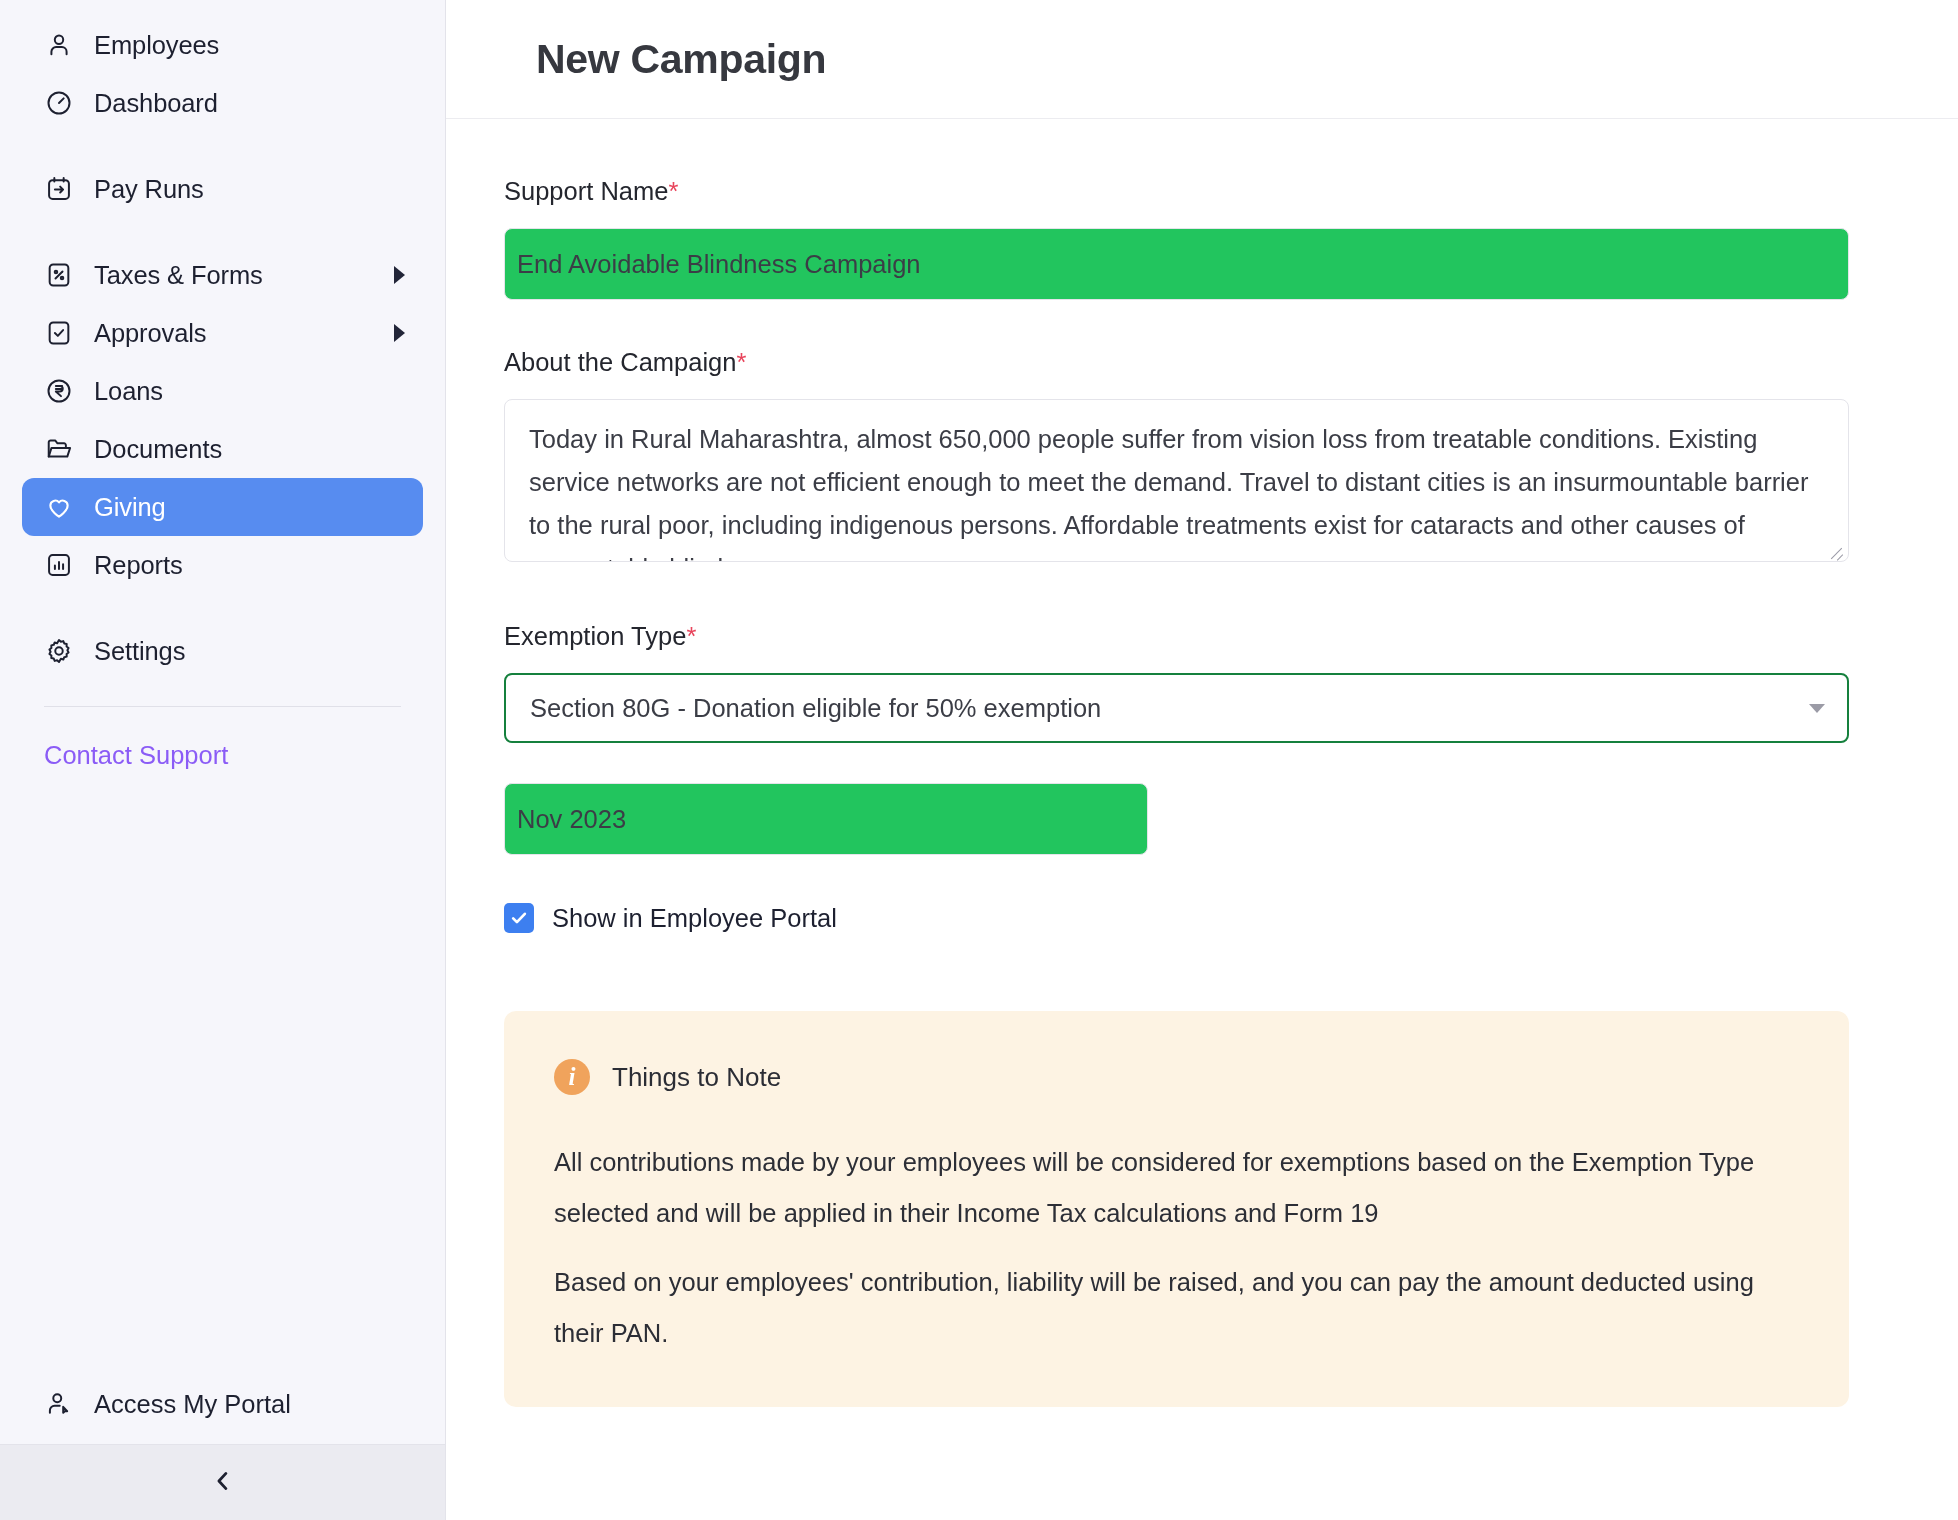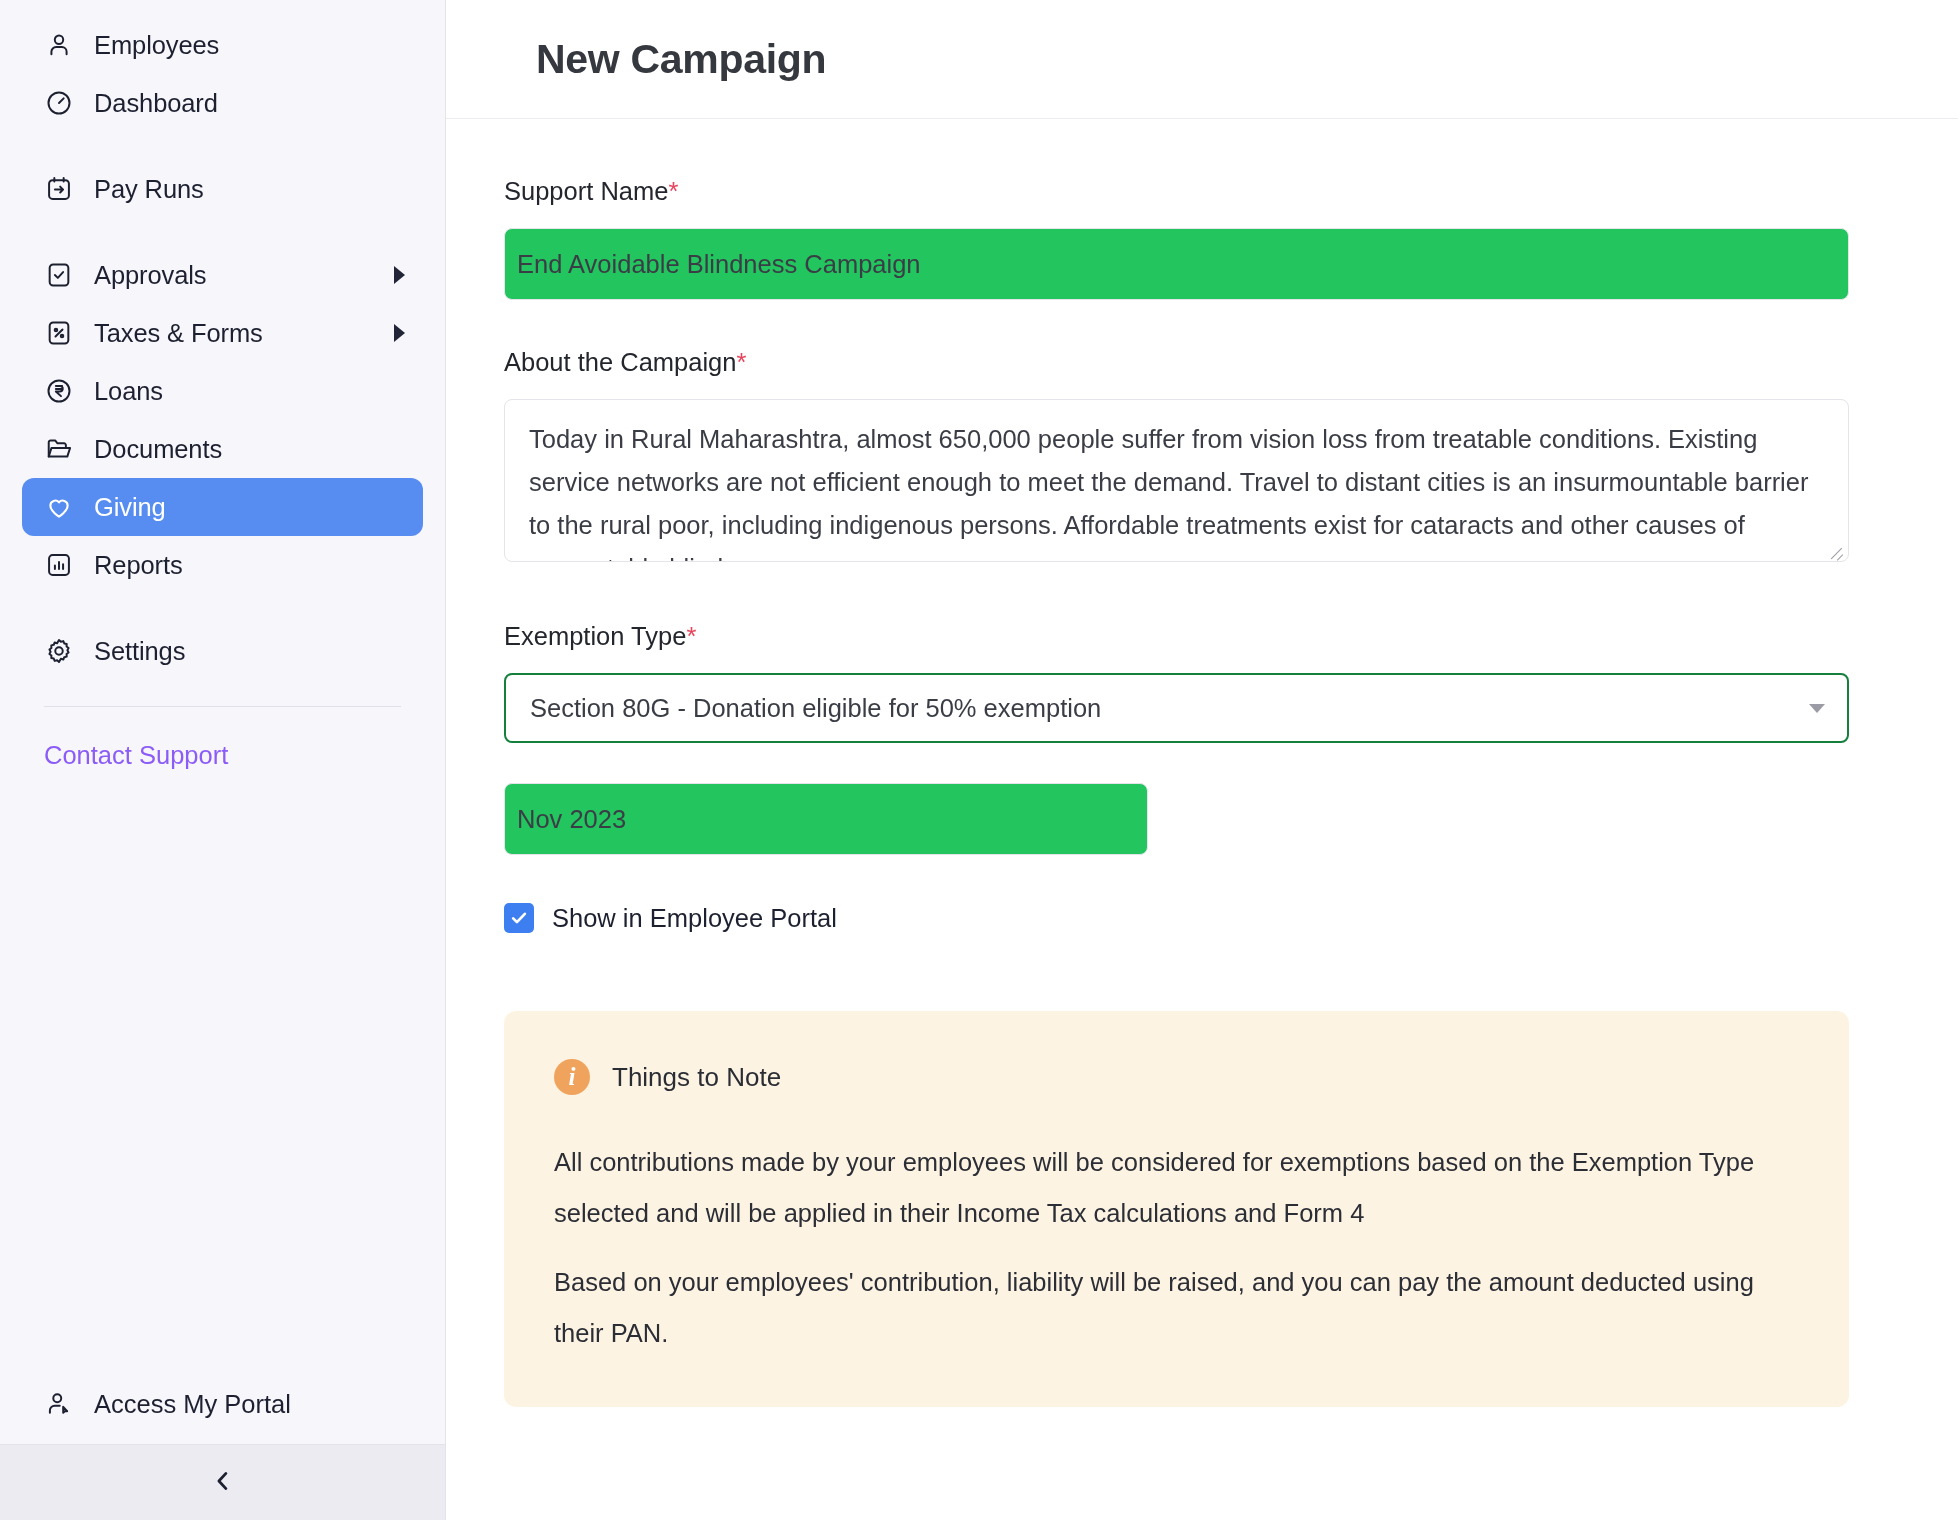--- a/index.html
+++ b/index.html
@@ -314,37 +314,37 @@
         </span>
         <span class="nav-label">Pay Runs</span>
       </div>
 
       <div class="gap-md"></div>
 
       <div class="nav-item">
         <span class="ic">
           <svg width="28" height="28" viewBox="0 0 24 24" fill="none" stroke="#1d2030" stroke-width="1.7" stroke-linecap="round" stroke-linejoin="round">
             <rect x="4" y="3" width="16" height="18" rx="3"></rect>
-              <path d="M8.5 12l2.5 2.5 4.5-5"></path>
-          </svg>
-        </span>
-        <span class="nav-label">Approvals</span>
-        <span class="caret"></span>
-      </div>
-
-      <div class="nav-item">
-        <span class="ic">
-          <svg width="28" height="28" viewBox="0 0 24 24" fill="none" stroke="#1d2030" stroke-width="1.7" stroke-linecap="round" stroke-linejoin="round">
-            <rect x="4" y="3" width="16" height="18" rx="3"></rect>
             <path d="M9 15l6-6"></path>
               <circle cx="9.4" cy="9.4" r="1.1"></circle>
               <circle cx="14.6" cy="14.6" r="1.1"></circle>
           </svg>
         </span>
         <span class="nav-label">Taxes &amp; Forms</span>
+        <span class="caret"></span>
+      </div>
+
+      <div class="nav-item">
+        <span class="ic">
+          <svg width="28" height="28" viewBox="0 0 24 24" fill="none" stroke="#1d2030" stroke-width="1.7" stroke-linecap="round" stroke-linejoin="round">
+            <rect x="4" y="3" width="16" height="18" rx="3"></rect>
+              <path d="M8.5 12l2.5 2.5 4.5-5"></path>
+          </svg>
+        </span>
+        <span class="nav-label">Approvals</span>
         <span class="caret"></span>
       </div>
 
       <div class="nav-item">
         <span class="ic">
           <svg width="28" height="28" viewBox="0 0 24 24" fill="none" stroke="#1d2030" stroke-width="1.7" stroke-linecap="round" stroke-linejoin="round">
             <circle cx="12" cy="12" r="9"></circle>
             <path d="M9.3 7.8h5.4M9.3 10.3h5.4M13 7.8c1.6 0 2.2 1.2 2.2 2.3 0 1.4-1 2.3-2.6 2.3H9.3l4.4 4"></path>
           </svg>
         </span>
@@ -471,19 +471,19 @@
           </svg>
         </span>
         <span class="check-label">Show in Employee Portal</span>
       </div>
 
       <div class="note-box">
         <div class="note-head">
           <span class="note-icon">i</span>
           <span class="note-title">Things to Note</span>
         </div>
-        <p class="note-p">All contributions made by your employees will be considered for exemptions based on the Exemption Type selected and will be applied in their Income Tax calculations and Form 4</p>
+        <p class="note-p">All contributions made by your employees will be considered for exemptions based on the Exemption Type selected and will be applied in their Income Tax calculations and Form 19</p>
         <p class="note-p">Based on your employees' contribution, liability will be raised, and you can pay the amount deducted using their PAN.</p>
       </div>
 
     </div>
   </section>
 </div>
 
 </body></html>

